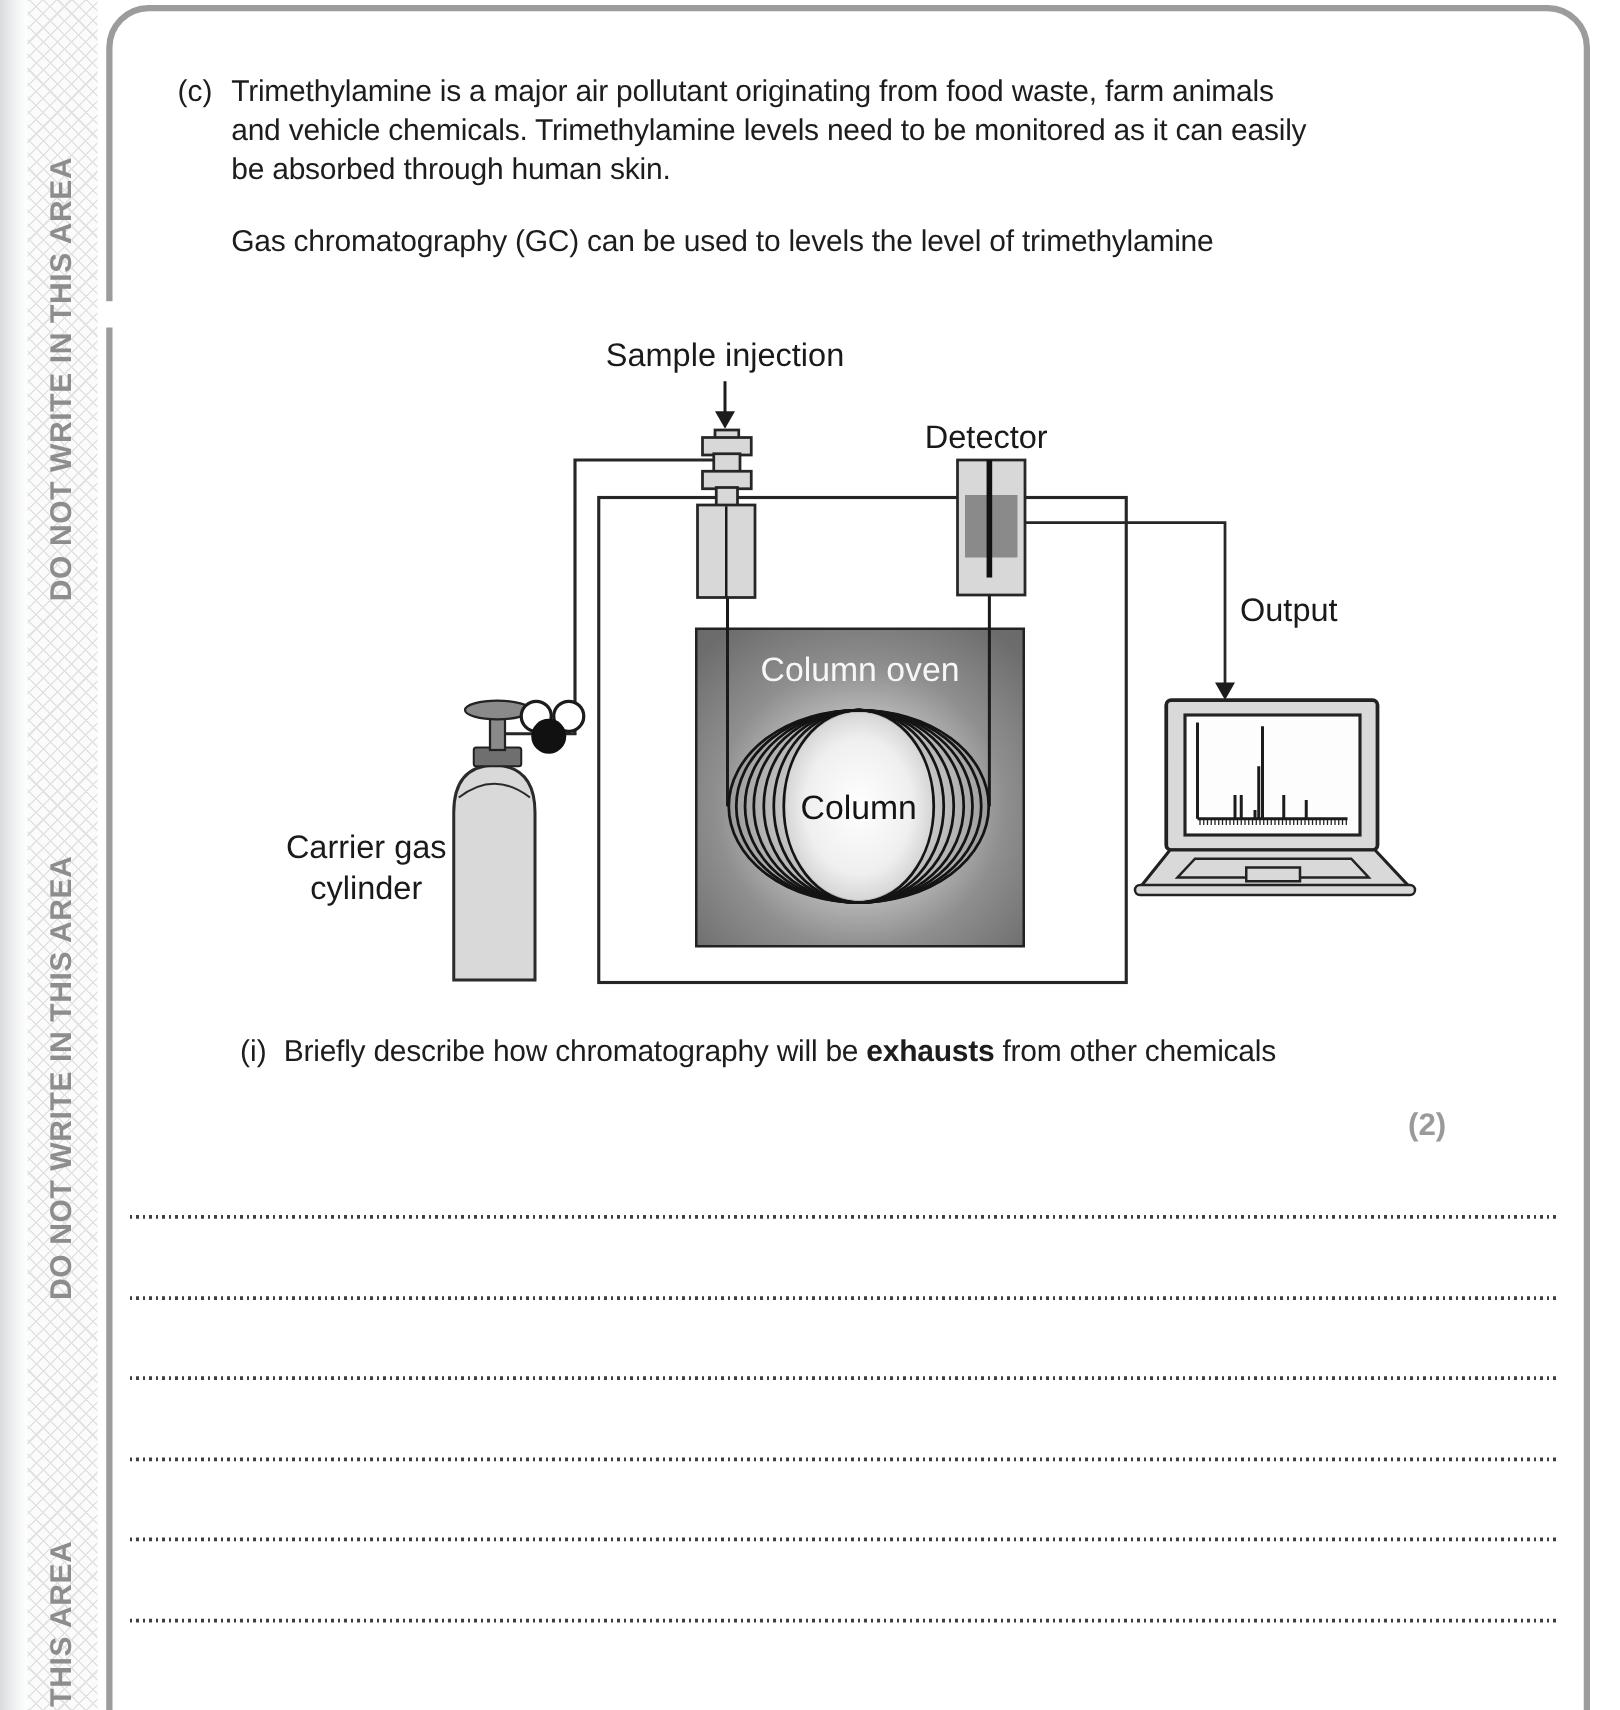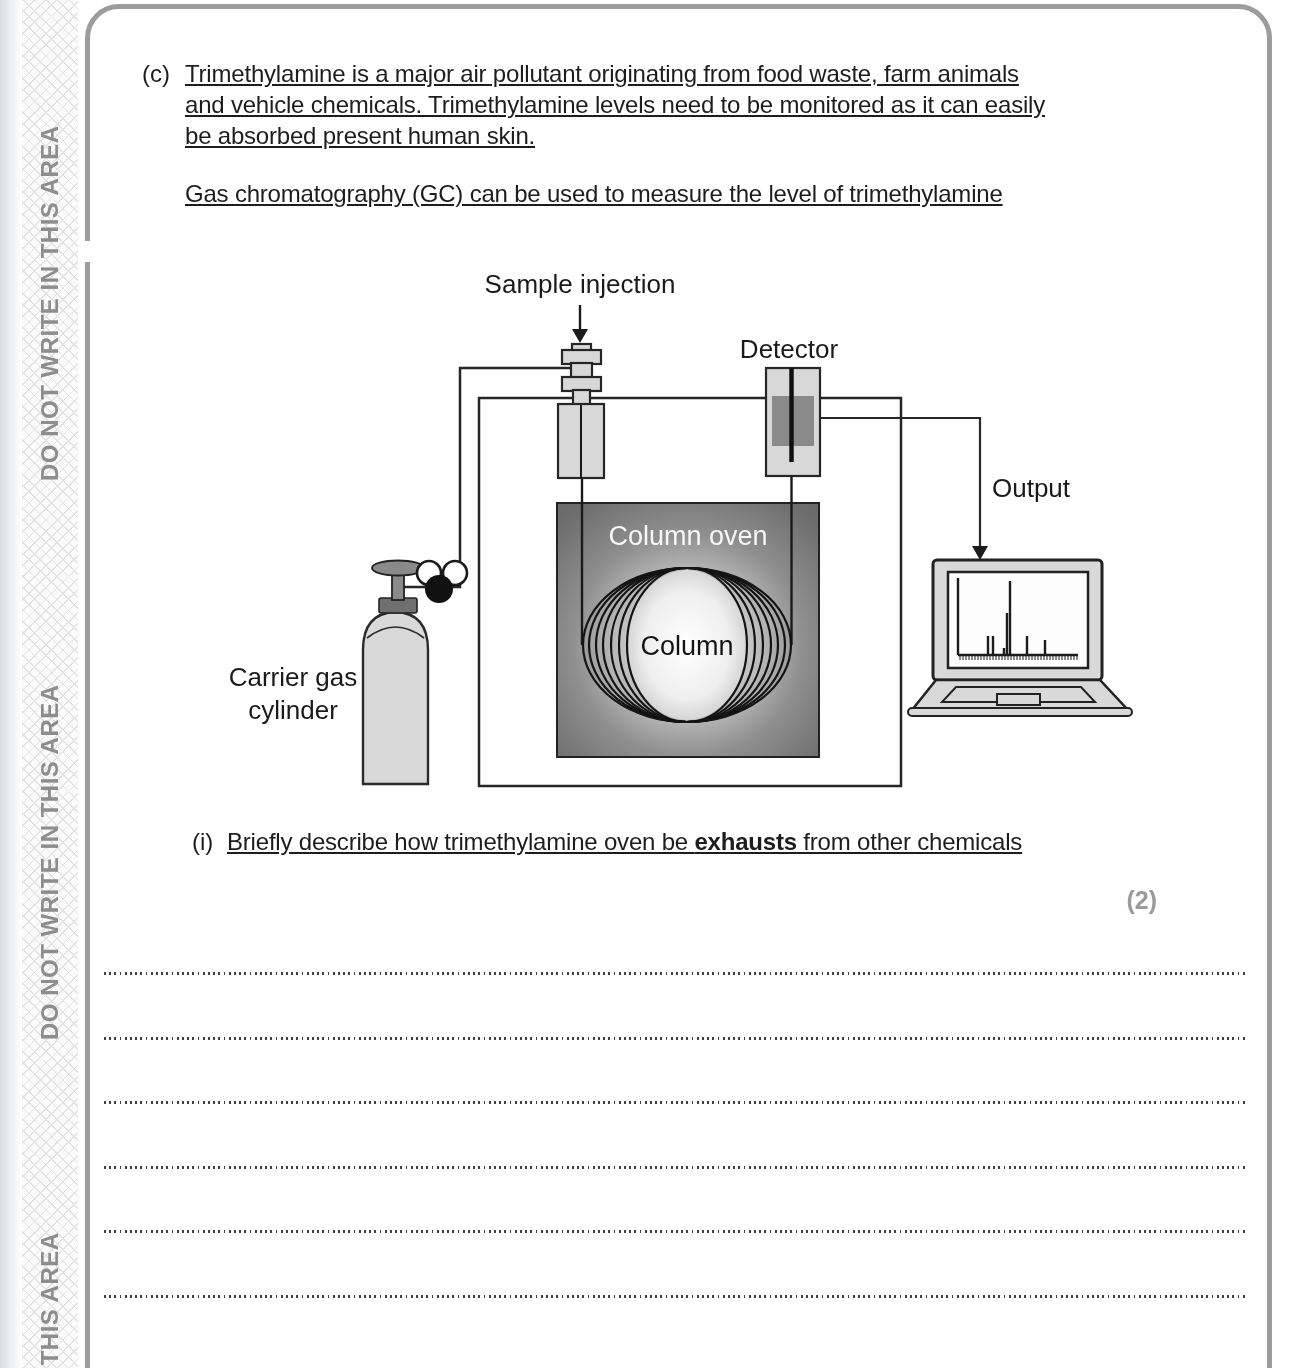--- a/index.html
+++ b/index.html
@@ -17,21 +17,21 @@
       repeating-linear-gradient(45deg,#e3e3e3 0,#e3e3e3 1.2px,transparent 1.2px,transparent 8px),
       repeating-linear-gradient(135deg,#e3e3e3 0,#e3e3e3 1.2px,transparent 1.2px,transparent 8px);}
   .margin-label{position:absolute;left:0;width:56px;display:flex;align-items:center;justify-content:center;
     writing-mode:vertical-rl;transform:rotate(180deg);
     font-size:24px;font-weight:bold;color:#8d8d8d;letter-spacing:.5px;white-space:nowrap;}
   
   .content-box{position:absolute;left:85px;top:4px;width:1187px;height:1450px;
     box-sizing:border-box;border:5px solid #9c9c9c;border-radius:34px;background:transparent;}
   .border-gap{position:absolute;left:84px;top:241px;width:8px;height:21px;background:#ffffff;}
   
-  .qtext{position:absolute;font-size:24px;line-height:31px;letter-spacing:-0.2px;color:#1d1d1d;text-decoration:underline;}
+  .qtext{position:absolute;font-size:24px;line-height:31px;letter-spacing:-0.2px;color:#1d1d1d;}
   .qnum{position:absolute;font-size:24px;line-height:31px;color:#1d1d1d;}
   .marks{position:absolute;left:1050px;top:886px;width:107px;text-align:right;
     font-size:25px;font-weight:bold;color:#9a9a9a;}
   .answer-line{position:absolute;left:104px;width:1143px;height:3px;
     background:repeating-linear-gradient(to right,#3f3f3f 0,#3f3f3f 1.8px,transparent 1.8px,transparent 5.2px);}
   .diagram-svg{position:absolute;left:180px;top:260px;width:960px;height:545px;}
   svg text{font-family:"Liberation Sans", sans-serif;}
 </style>
 </head>
 <body>
@@ -46,24 +46,24 @@
     <div class="margin-label" style="top:1240px;height:340px;">DO NOT WRITE IN THIS AREA</div>
   </div>
 
   <div class="content-box"></div>
   <div class="border-gap"></div>
 
   <div class="qnum" style="left:142px;top:58px;">(c)</div>
   <div class="qtext" style="left:185px;top:58px;width:980px;">
     <div>Trimethylamine is a major air pollutant originating from food waste, farm animals</div>
     <div>and vehicle chemicals. Trimethylamine levels need to be monitored as it can easily</div>
-    <div>be absorbed present human skin.</div>
+    <div>be absorbed through human skin.</div>
   </div>
   <div class="qtext" style="left:185px;top:178px;width:980px;">
-    <div>Gas chromatography (GC) can be used to measure the level of trimethylamine</div>
+    <div>Gas chromatography (GC) can be used to levels the level of trimethylamine</div>
   </div>
 
   <svg class="diagram-svg" viewBox="0 0 960 545">
     <defs>
       <radialGradient id="ovenGrad" cx="0.5" cy="0.56" r="0.8">
         <stop offset="0" stop-color="#f2f2f2"></stop>
         <stop offset="0.25" stop-color="#cfcfcf"></stop>
         <stop offset="0.55" stop-color="#8f8f8f"></stop>
         <stop offset="0.85" stop-color="#6d6d6d"></stop>
         <stop offset="1" stop-color="#676767"></stop>
@@ -202,21 +202,21 @@
       </g>
       <polygon points="732,450 948,450 920,420 756,420" fill="#d9d9d9" stroke="#222222" stroke-width="2.5"></polygon>
       <polygon points="762,442 915,442 901,427 776,427" fill="none" stroke="#222222" stroke-width="2"></polygon>
       <rect x="728" y="448" width="224" height="8" rx="4" fill="#d9d9d9" stroke="#222222" stroke-width="2"></rect>
       <rect x="817" y="434" width="43" height="11" fill="#d9d9d9" stroke="#222222" stroke-width="2"></rect>
     </g>
   </svg>
 
   <div class="qnum" style="left:192px;top:826px;">(i)</div>
   <div class="qtext" style="left:227px;top:826px;width:920px;line-height:32px;">
-    <div><span>Briefly describe how trimethylamine oven be </span><b>exhausts</b><span> from other chemicals</span></div>
+    <div><span>Briefly describe how chromatography will be </span><b>exhausts</b><span> from other chemicals</span></div>
   </div>
   <div class="marks">(2)</div>
 
   <div id="answer-lines">
       <div class="answer-line" style="top: 972px;"></div>
       <div class="answer-line" style="top: 1037px;"></div>
       <div class="answer-line" style="top: 1101px;"></div>
       <div class="answer-line" style="top: 1166px;"></div>
       <div class="answer-line" style="top: 1230px;"></div>
       <div class="answer-line" style="top: 1295px;"></div>

